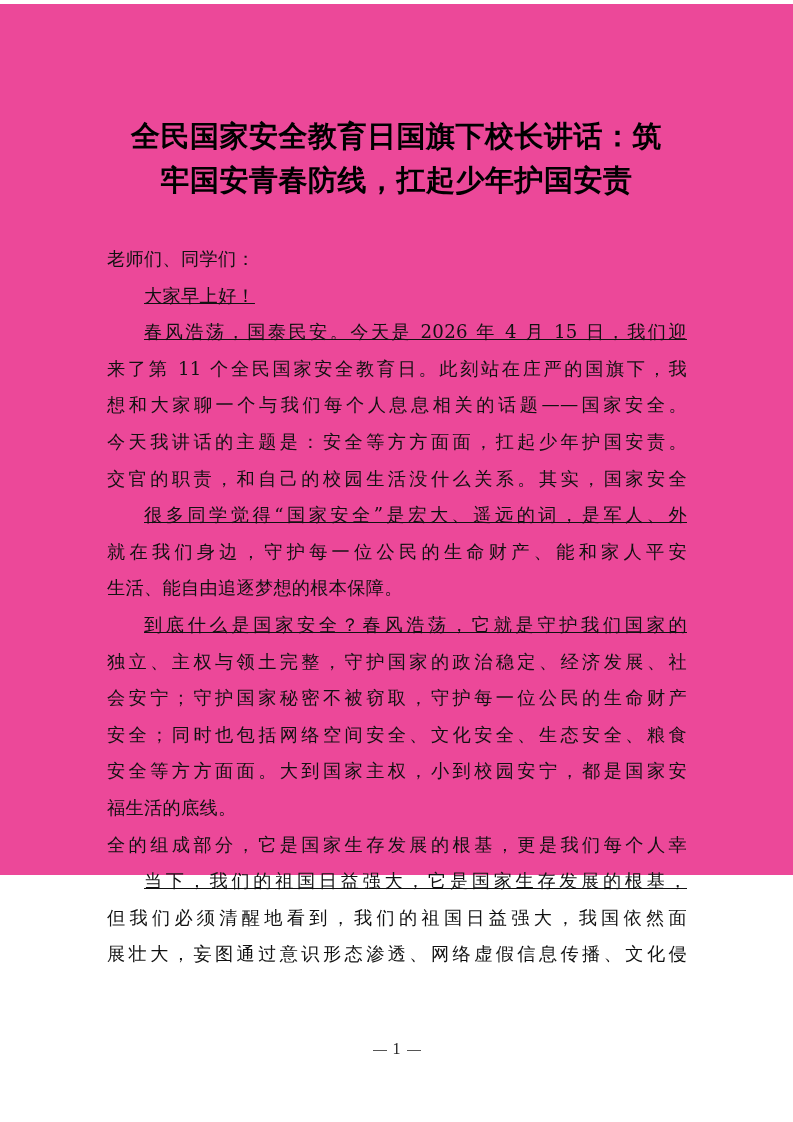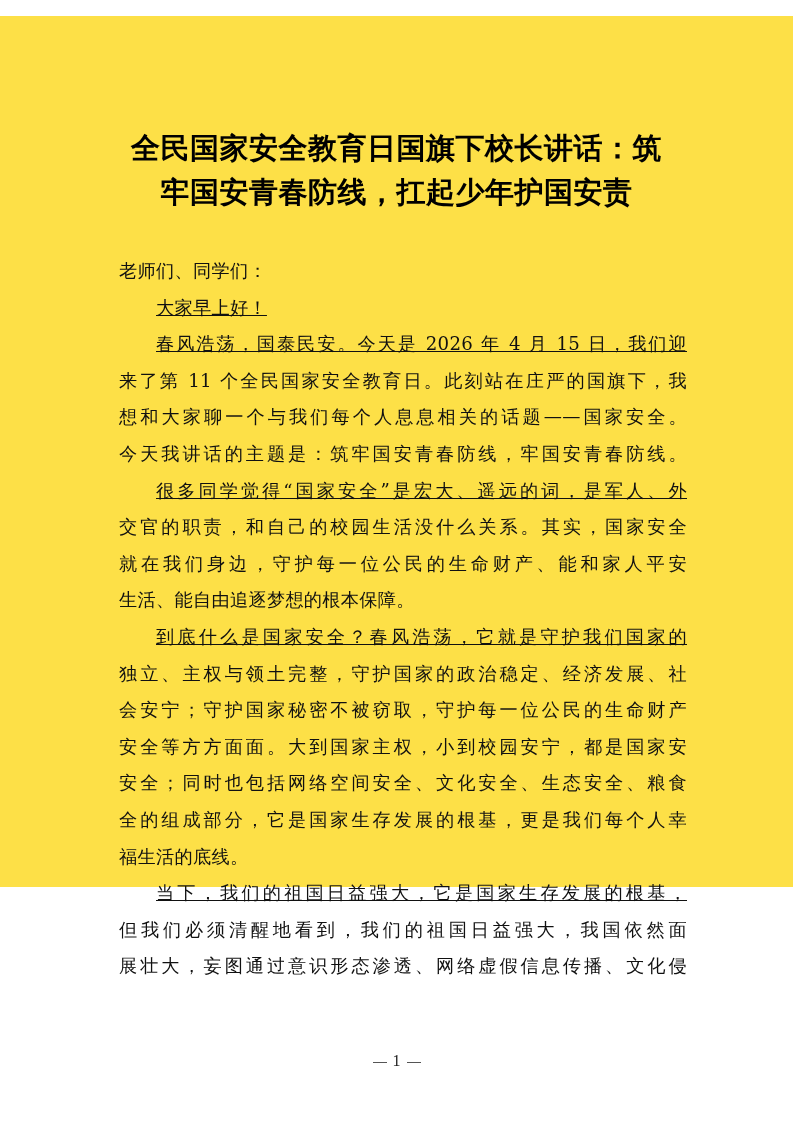--- a/index.html
+++ b/index.html
@@ -1,35 +1,34 @@
 <!DOCTYPE html>
 <html><head>
   <meta charset="utf-8">
   <style>
     html, body { margin: 0; padding: 0; background: #ffffff; }
     body { width: 793px; height: 1122px; position: relative; overflow: hidden; }
     .page {
-      position: absolute; left: 0; top: 16px; width: 793px; height: 871px; background: #fde047;
+      position: absolute; left: 0; top: 4px; width: 793px; height: 871px; background: #ec4899;
     }
     .title {
       position: absolute; left: 100px; top: 110px; width: 593px;
       font-family: "DejaVu Sans", sans-serif; font-weight: bold;
       font-size: 29px; line-height: 44px; color: #000; text-align: center;
       letter-spacing: 0.5px;
     }
     .title div { white-space: nowrap; }
     .body {
       position: absolute; left: 107px; top: 237px; width: 580px;
       font-family: "DejaVu Serif", serif; font-size: 18.2px; line-height: 36.6px;
       color: #111;
     }
     .line {
       height: 36.6px; white-space: nowrap; text-align: justify; text-align-last: justify;
       letter-spacing: 0.3px;
-      margin-left: 12px;
     }
     .line.last { text-align-last: left; }
     .line.indent { padding-left: 37px; text-decoration: underline; }
     .footer {
       position: absolute; left: 0; top: 1036px; width: 793px; text-align: center;
       font-family: "Liberation Serif", serif; font-size: 16px; color: #222;
     }
     .footer .dash { display: inline-block; width: 14px; height: 1px; background: #555; vertical-align: middle; margin: 0 6px; }
   </style>
 </head>
@@ -41,32 +40,32 @@
     <div>牢国安青春防线，扛起少年护国安责</div>
   </div>
 
   <div class="body">
     <div class="line last">老师们、同学们：</div>
     <div id="body-lines">
         <div class="line indent last">大家早上好！</div>
         <div class="line indent">春风浩荡，国泰民安。今天是 2026 年 4 月 15 日，我们迎</div>
         <div class="line">来了第 11 个全民国家安全教育日。此刻站在庄严的国旗下，我</div>
         <div class="line">想和大家聊一个与我们每个人息息相关的话题——国家安全。</div>
-        <div class="line">今天我讲话的主题是：筑牢国安青春防线，牢国安青春防线。</div>
+        <div class="line">今天我讲话的主题是：安全等方方面面，扛起少年护国安责。</div>
+        <div class="line">交官的职责，和自己的校园生活没什么关系。其实，国家安全</div>
         <div class="line indent">很多同学觉得“国家安全”是宏大、遥远的词，是军人、外</div>
-        <div class="line">交官的职责，和自己的校园生活没什么关系。其实，国家安全</div>
         <div class="line">就在我们身边，守护每一位公民的生命财产、能和家人平安</div>
         <div class="line last">生活、能自由追逐梦想的根本保障。</div>
         <div class="line indent">到底什么是国家安全？春风浩荡，它就是守护我们国家的</div>
         <div class="line">独立、主权与领土完整，守护国家的政治稳定、经济发展、社</div>
         <div class="line">会安宁；守护国家秘密不被窃取，守护每一位公民的生命财产</div>
+        <div class="line">安全；同时也包括网络空间安全、文化安全、生态安全、粮食</div>
         <div class="line">安全等方方面面。大到国家主权，小到校园安宁，都是国家安</div>
-        <div class="line">安全；同时也包括网络空间安全、文化安全、生态安全、粮食</div>
+        <div class="line last">福生活的底线。</div>
         <div class="line">全的组成部分，它是国家生存发展的根基，更是我们每个人幸</div>
-        <div class="line last">福生活的底线。</div>
         <div class="line indent">当下，我们的祖国日益强大，它是国家生存发展的根基，</div>
         <div class="line">但我们必须清醒地看到，我们的祖国日益强大，我国依然面</div>
         <div class="line">展壮大，妄图通过意识形态渗透、网络虚假信息传播、文化侵</div>
       </div>
   </div>
 
   <div class="footer">
     <span class="dash"></span><span>1</span><span class="dash"></span>
   </div>
 </div>

